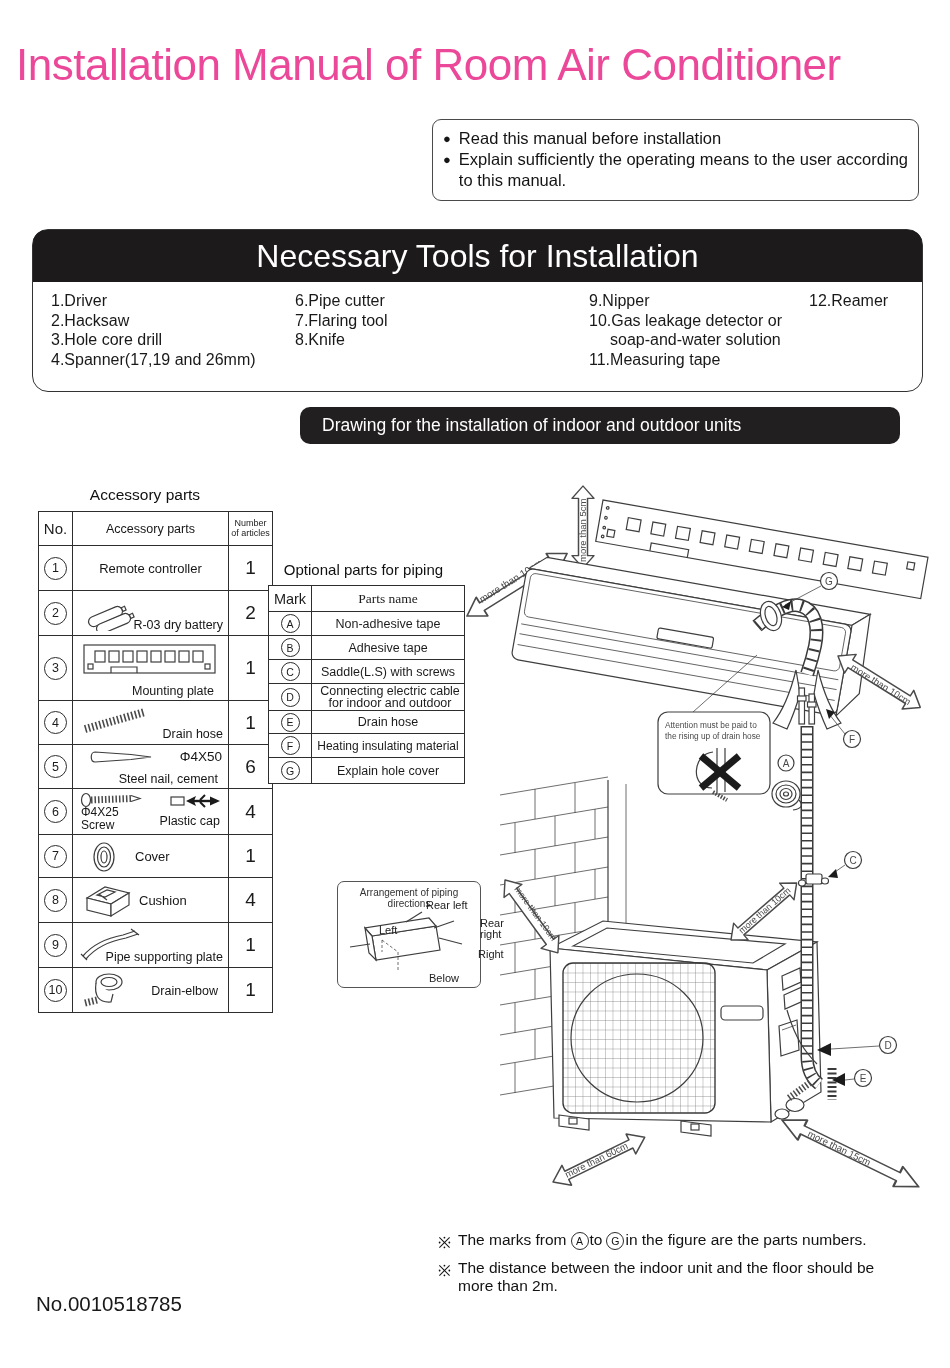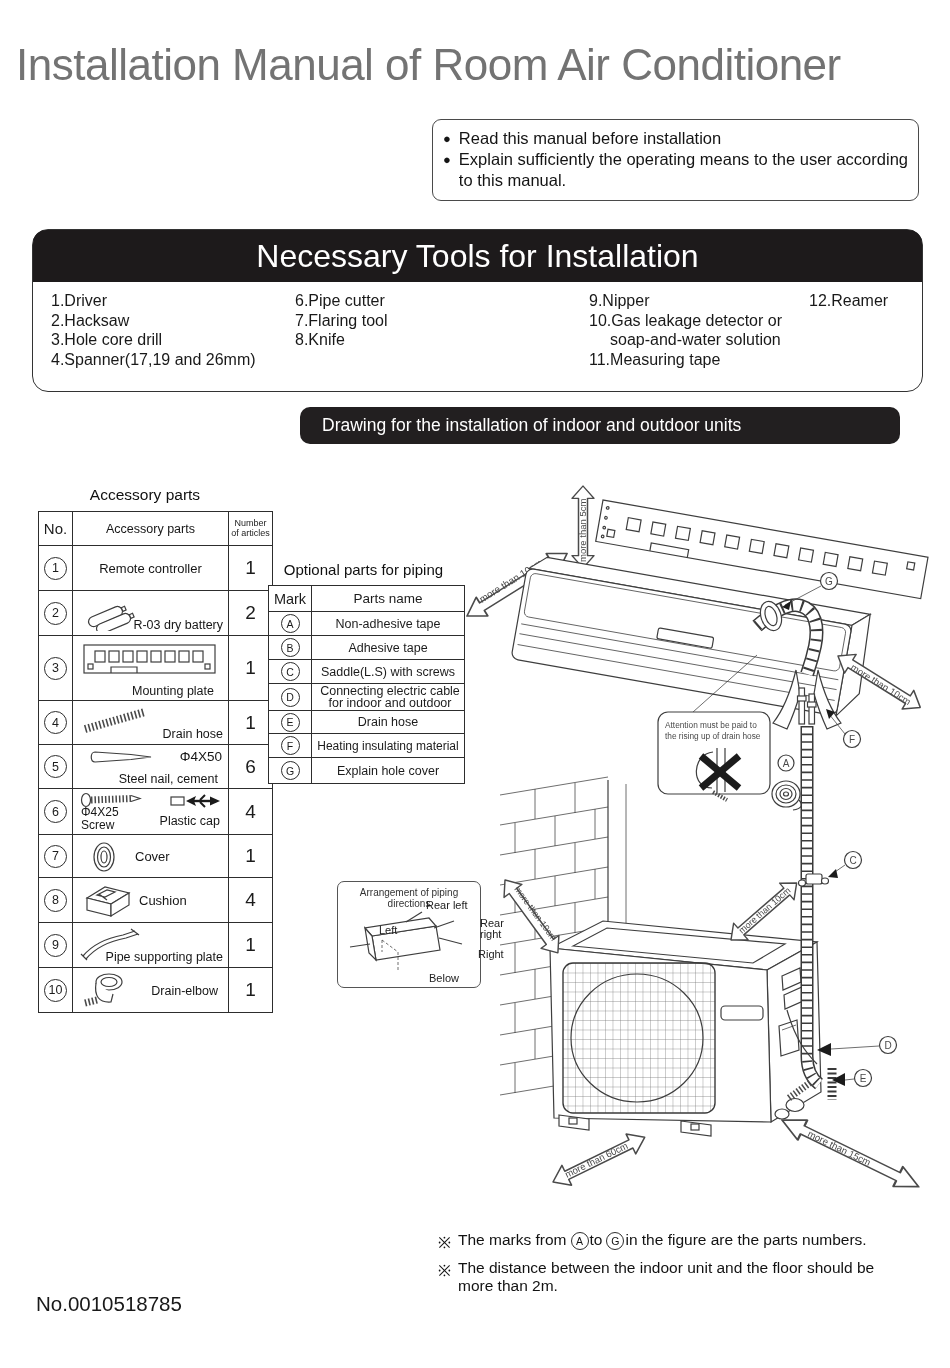--- a/index.html
+++ b/index.html
@@ -1,19 +1,19 @@
 <!DOCTYPE html>
 <html><head>
 <meta charset="utf-8">
 <style>
   html,body{margin:0;padding:0;background:#fff;font-family:"Liberation Sans",sans-serif;color:#1c1c1c;}
   .page{position:relative;width:950px;height:1368px;background:#fff;overflow:hidden;}
   .abs{position:absolute;}
   
-  .title{left:16px;top:40px;font-size:44px;letter-spacing:-0.5px;white-space:nowrap;color:#737373;}
+  .title{left:16px;top:40px;font-size:44px;letter-spacing:-0.5px;white-space:nowrap;color:#ec4899;}
   
   .notice{left:432px;top:119px;width:487px;border:1.7px solid #4a4a4a;border-radius:9px;padding:8px 10px 9px;box-sizing:border-box;font-size:16.5px;line-height:21px;color:#141414;background:#fff;}
   .notice .nrow{display:flex;}
   .notice .bullet{margin-right:8px;font-size:13px;line-height:21px;}
   
   .tools{left:32px;top:229px;width:891px;height:163px;border:1.7px solid #333;border-radius:16px;box-sizing:border-box;background:#fff;}
   .tools-hd{height:52px;background:#1d1a1b;border-radius:13px 13px 0 0;color:#fff;display:flex;align-items:center;justify-content:center;font-size:32px;letter-spacing:0px;}
   .tools-body{position:relative;height:108px;font-size:16px;line-height:19.5px;color:#191919;}
   .tcol{position:absolute;top:9px;white-space:nowrap;}
   .tc1{left:18px}.tc2{left:262px}.tc3{left:556px}.tc4{left:776px}
@@ -35,21 +35,21 @@
   .nm-center{text-align:center;font-size:13px;}
   .lbl-br{position:absolute;right:5px;bottom:3px;}
   .lbl-bc{position:absolute;right:14px;bottom:2px;}
   .icon-tl{position:absolute;left:6px;top:4px;}
   
   .opt-head{left:268px;top:561px;width:191px;text-align:center;font-size:15px;color:#101010;}
   .opt{left:268px;top:585px;table-layout:fixed;}
   .opt .o-mark{width:42px;text-align:center;}
   .opt .o-name{width:148px;text-align:center;font-size:12.5px;}
   .opt .hdr-mark{font-size:14.5px;}
-  .opt .hdr-pname{font-size:13.5px;}
+  .opt .hdr-pname{font-size:13.5px;font-family:Liberation Serif, serif;}
   .mcirc{display:inline-flex;width:17px;height:17px;border:1.2px solid #2d2d2d;border-radius:50%;align-items:center;justify-content:center;font-size:10.5px;background:#fff;}
   .two-line{font-size:11px;line-height:12.5px;text-align:left;padding-left:4px;}
   
   .pbox{left:337px;top:881px;width:144px;height:107px;border:1.5px solid #555;border-radius:7px;box-sizing:border-box;background:#fff;}
   .pbox .ptitle{position:absolute;left:0;top:5px;width:100%;text-align:center;font-size:10px;color:#333;}
   .plab{position:absolute;font-size:11px;color:#222;white-space:nowrap;padding-left:36px;}
   
   .notes{left:438px;top:1231px;font-size:15.5px;color:#121212;width:470px;}
   .nrow2{display:flex;align-items:flex-start;margin-bottom:6px;}
   .nmark{margin-right:7px;}

